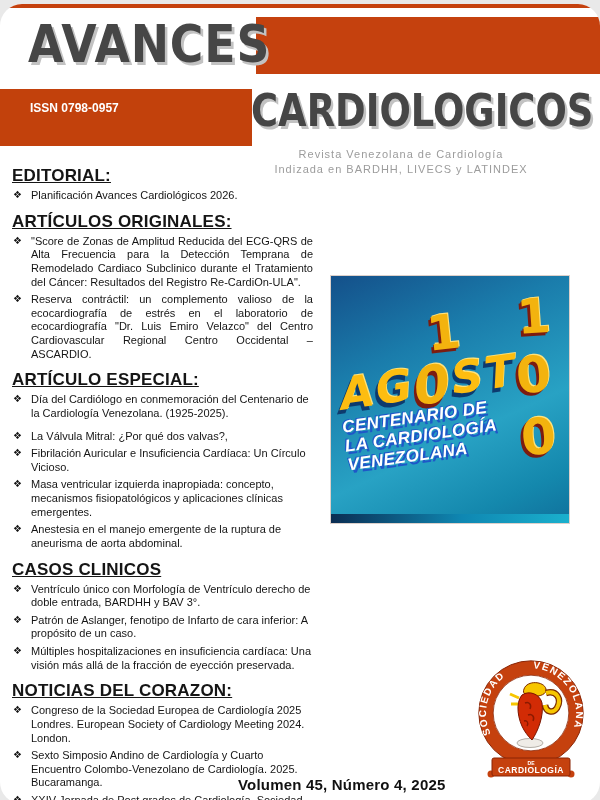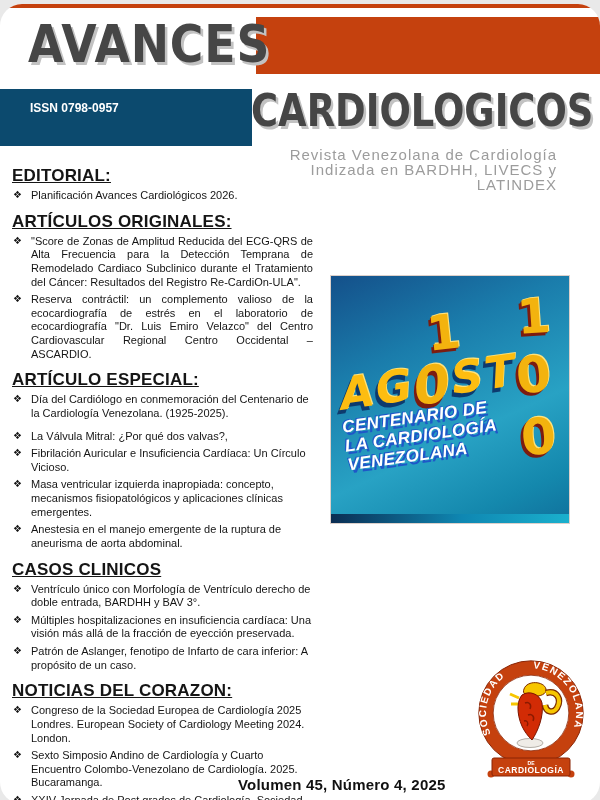--- a/index.html
+++ b/index.html
@@ -6,24 +6,24 @@
   .page{position:relative;width:600px;height:800px;background:#ffffff;overflow:hidden;
         font-family:"Liberation Sans",sans-serif;margin:4px auto;border-radius:22px;}
 
   
   .top-strip{position:absolute;left:0;top:0;width:600px;height:4px;background:#c5410e;}
   .title-red-block{position:absolute;left:256px;top:13px;right:0;height:57px;background:#c5410e;}
   .mast-title{position:absolute;margin:0;color:#464646;font-family:"DejaVu Sans",sans-serif;
         font-weight:bold;text-shadow:3px 3px 0 #c2c2c2;transform-origin:left top;white-space:nowrap;}
   .t-avances{left:28px;top:10px;font-size:52px;transform:scaleX(.88);letter-spacing:1px;}
   .t-cardio{left:251px;top:80px;font-size:45px;transform:scaleX(.82);letter-spacing:0;}
-  .issn-band{position:absolute;left:0;top:85px;width:252px;height:57px;background:#0c4a6e;
+  .issn-band{position:absolute;left:0;top:85px;width:252px;height:57px;background:#c2410c;
         color:#ffffff;font-weight:bold;font-size:12px;line-height:16px;padding:11px 0 0 30px;box-sizing:border-box;}
-  .subtitles{position:absolute;left:245px;top:143px;width:312px;text-align:right;
-        color:#9c9c9c;font-size:15px;line-height:15px;letter-spacing:1px;}
+  .subtitles{position:absolute;left:245px;top:143px;width:312px;text-align:center;
+        color:#9c9c9c;font-size:11px;line-height:15px;letter-spacing:1px;}
 
   
   .toc{position:absolute;left:12px;top:162px;width:301px;color:#151515;}
   .sec{margin:0 0 9px 0;}
   .sec-heading{font-size:17px;font-weight:bold;text-decoration:underline;margin:0 0 3px 0;letter-spacing:.2px;}
   .sec-items{list-style:none;margin:0;padding:0;}
   .toc-item{position:relative;font-size:11px;line-height:1.24;padding:0 0 0 19px;margin:0 0 4px 0;}
   .toc-item::before{content:"\2756";position:absolute;left:1px;top:0;font-size:10px;color:#151515;}
   .sec.justify .toc-item{text-align:justify;}
 
@@ -103,22 +103,22 @@
           <li class="toc-item">Fibrilación Auricular e Insuficiencia Cardíaca: Un Círculo Vicioso.</li>
           <li class="toc-item">Masa ventricular izquierda inapropiada: concepto, mecanismos fisiopatológicos y aplicaciones clínicas emergentes.</li>
           <li class="toc-item">Anestesia en el manejo emergente de la ruptura de aneurisma de aorta abdominal.</li>
         </ul>
     </div>
 
     <div class="sec">
       <div class="sec-heading">CASOS CLINICOS</div>
       <ul class="sec-items">
           <li class="toc-item">Ventrículo único con Morfología de Ventrículo derecho de doble entrada, BARDHH y BAV 3°.</li>
+          <li class="toc-item">Patrón de Aslanger, fenotipo de Infarto de cara inferior: A propósito de un caso.</li>
           <li class="toc-item">Múltiples hospitalizaciones en insuficiencia cardíaca: Una visión más allá de la fracción de eyección preservada.</li>
-          <li class="toc-item">Patrón de Aslanger, fenotipo de Infarto de cara inferior: A propósito de un caso.</li>
         </ul>
     </div>
 
     <div class="sec">
       <div class="sec-heading">NOTICIAS DEL CORAZON:</div>
       <ul class="sec-items">
           <li class="toc-item">Congreso de la Sociedad Europea de Cardiología 2025 Londres. European Society of Cardiology Meeting 2024. London.</li>
           <li class="toc-item">Sexto Simposio Andino de Cardiología y Cuarto Encuentro Colombo-Venezolano de Cardiología. 2025. Bucaramanga.</li>
           <li class="toc-item">XXIV Jornada de Post grados  de Cardiología. Sociedad Venezolana de Cardiología.</li>
           <li class="toc-item">La Fundación InterAmericana del Corazón en las Sesiones de la American Heart Association, AHA 2025.</li>

